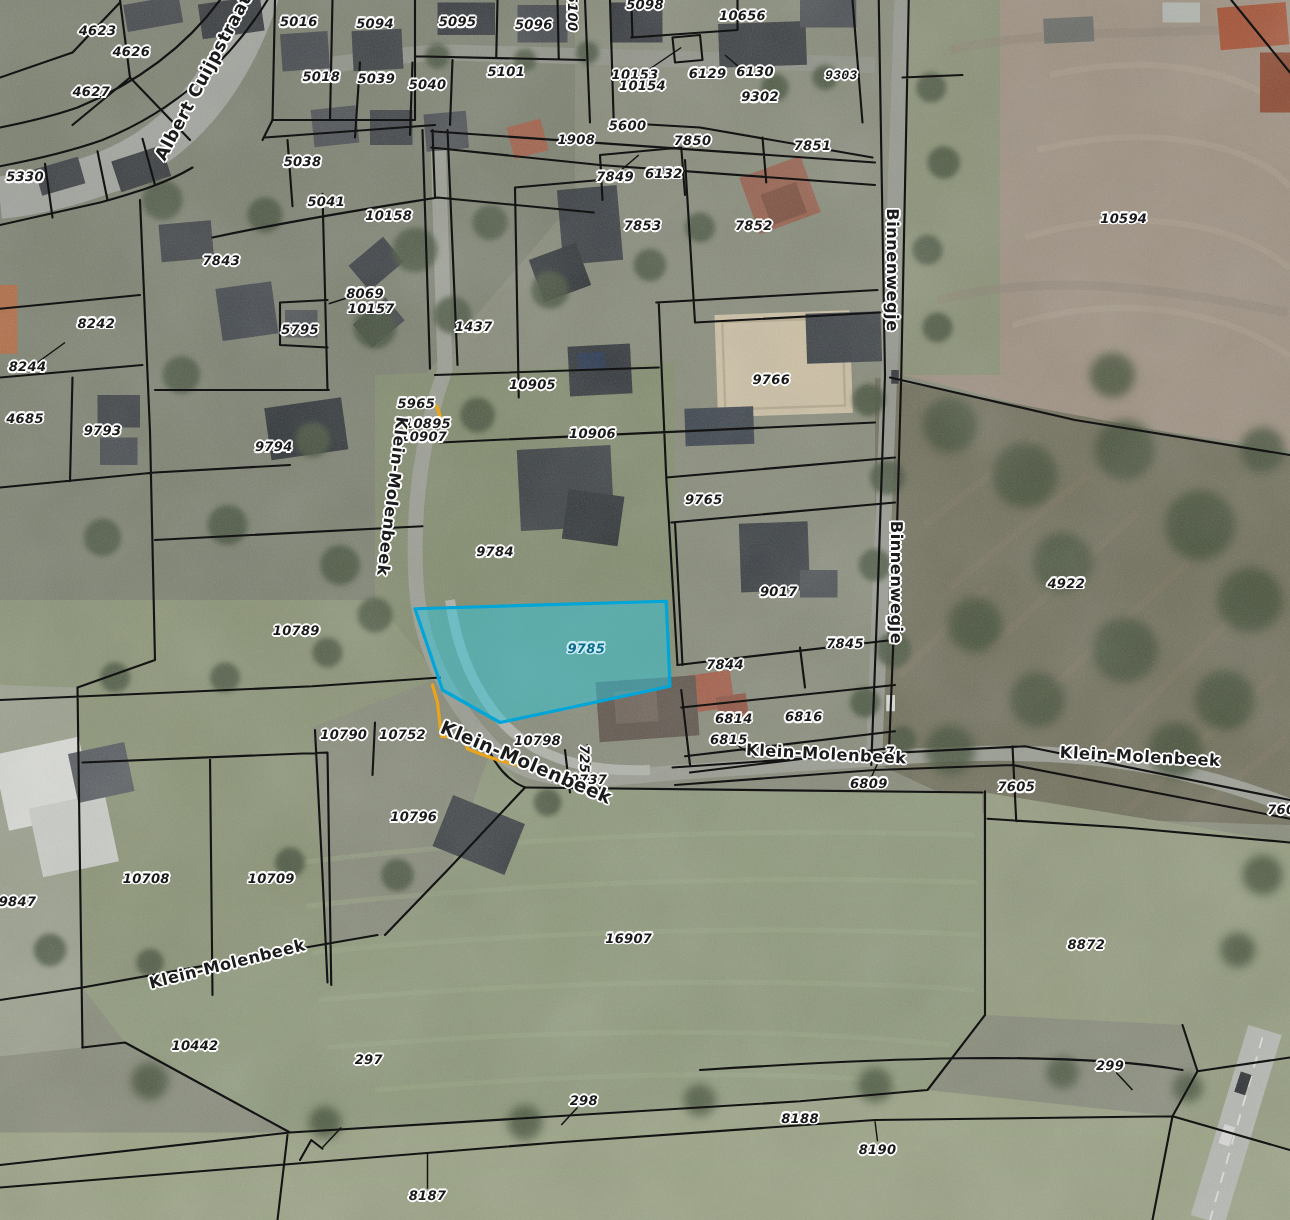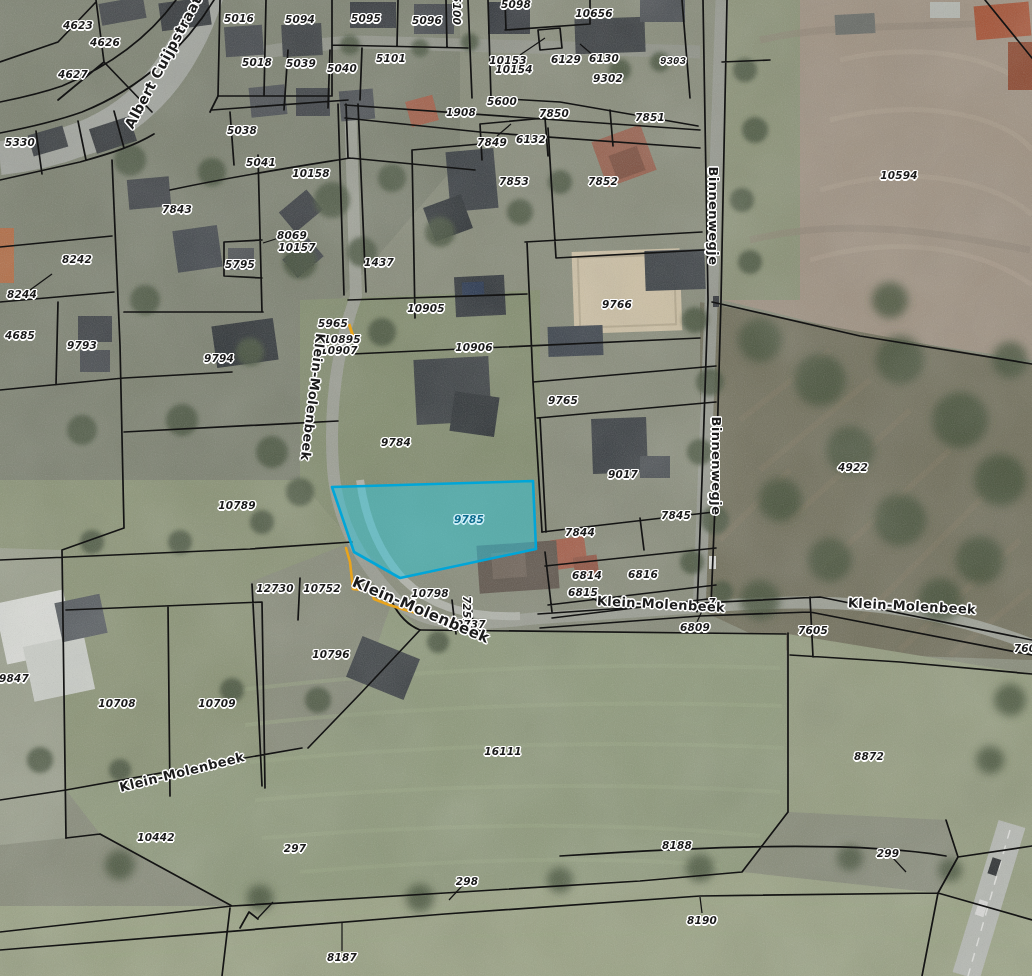--- a/index.html
+++ b/index.html
@@ -321,21 +321,21 @@
       <div class="pl" style="left: 239px; top: 18px;">5016</div>
       <div class="pl" style="left: 300px; top: 19px;">5094</div>
       <div class="pl" style="left: 366px; top: 18px;">5095</div>
       <div class="pl" style="left: 427px; top: 20px;">5096</div>
       <div class="pl" style="left: 457px; top: 10px; --r: 90deg;">5100</div>
       <div class="pl" style="left: 516px; top: 4px;">5098</div>
       <div class="pl" style="left: 594px; top: 13px;">10656</div>
       <div class="pl" style="left: 257px; top: 62px;">5018</div>
       <div class="pl" style="left: 301px; top: 63px;">5039</div>
       <div class="pl" style="left: 342px; top: 68px;">5040</div>
-      <div class="pl" style="left: 386px; top: 58px; padding-left: 10px;">5101</div>
+      <div class="pl" style="left: 400px; top: 58px; padding-left: 10px;">5101</div>
       <div class="pl" style="left: 508px; top: 60px;">10153</div>
       <div class="pl" style="left: 514px; top: 69px;">10154</div>
       <div class="pl" style="left: 566px; top: 59px;">6129</div>
       <div class="pl" style="left: 604px; top: 58px;">6130</div>
       <div class="pl" style="left: 608px; top: 78px;">9302</div>
       <div class="pl" style="left: 673px; top: 61px; font-family: Liberation Mono, monospace;">9303</div>
       <div class="pl" style="left: 242px; top: 130px;">5038</div>
       <div class="pl" style="left: 261px; top: 162px;">5041</div>
       <div class="pl" style="left: 311px; top: 173px;">10158</div>
       <div class="pl" style="left: 461px; top: 112px;">1908</div>
@@ -366,40 +366,40 @@
       <div class="pl" style="left: 563px; top: 400px;">9765</div>
       <div class="pl" style="left: 396px; top: 442px;">9784</div>
       <div class="pl" style="left: 623px; top: 474px;">9017</div>
       <div class="pl" style="left: 853px; top: 467px;">4922</div>
       <div class="pl" style="left: 237px; top: 505px;">10789</div>
       <div class="pl" style="left: 676px; top: 515px;">7845</div>
       <div class="pl" style="left: 580px; top: 532px;">7844</div>
       <div class="pl" style="left: 587px; top: 575px;">6814</div>
       <div class="pl" style="left: 643px; top: 574px;">6816</div>
       <div class="pl" style="left: 583px; top: 592px;">6815</div>
-      <div class="pl" style="left: 275px; top: 588px;">12730</div>
+      <div class="pl" style="left: 275px; top: 588px;">10790</div>
       <div class="pl" style="left: 322px; top: 588px;">10752</div>
       <div class="pl" style="left: 430px; top: 593px;">10798</div>
       <div class="pl" style="left: 467px; top: 611px; --r: 90deg;">7251</div>
       <div class="pl" style="left: 467px; top: 624px;">10737</div>
       <div class="pl" style="left: 712px; top: 602px;">7</div>
       <div class="pl" style="left: 695px; top: 627px;">6809</div>
       <div class="pl" style="left: 813px; top: 630px;">7605</div>
       <div class="pl" style="left: 1025px; top: 648px;">760</div>
       <div class="pl" style="left: 331px; top: 654px;">10796</div>
-      <div class="pl" style="left: 14px; top: 678px;">9847</div>
+      <div class="pl" style="left: 14px; top: 722px;">9847</div>
       <div class="pl" style="left: 117px; top: 703px;">10708</div>
       <div class="pl" style="left: 217px; top: 703px;">10709</div>
-      <div class="pl" style="left: 503px; top: 751px;">16111</div>
+      <div class="pl" style="left: 503px; top: 751px;">16907</div>
       <div class="pl" style="left: 869px; top: 756px;">8872</div>
       <div class="pl" style="left: 156px; top: 837px;">10442</div>
       <div class="pl" style="left: 888px; top: 853px;">299</div>
       <div class="pl" style="left: 467px; top: 881px;">298</div>
       <div class="pl" style="left: 279px; top: 848px; padding-left: 32px;">297</div>
-      <div class="pl" style="left: 640px; top: 845px; margin-left: 37px;">8188</div>
+      <div class="pl" style="left: 640px; top: 895px;">8188</div>
       <div class="pl" style="left: 702px; top: 920px; text-align: center;">8190</div>
       <div class="pl" style="left: 342px; top: 957px;">8187</div>
       <div class="sl" style="left: 163px; top: 62px; --r: -62deg; font-size: 14px;">Albert Cuijpstraat</div>
       <div class="sl" style="left: 313px; top: 397px; --r: 97deg; font-size: 13px;">Klein-Molenbeek</div>
       <div class="sl" style="left: 421px; top: 610px; --r: 23deg; font-size: 15px;">Klein-Molenbeek</div>
       <div class="sl" style="left: 661px; top: 604px; --r: 3deg; font-size: 13px;">Klein-Molenbeek</div>
       <div class="sl" style="left: 912px; top: 606px; --r: 3deg; font-size: 13px;">Klein-Molenbeek</div>
       <div class="sl" style="left: 182px; top: 772px; --r: -14deg; font-size: 13px;">Klein-Molenbeek</div>
       <div class="sl" style="left: 713px; top: 216px; --r: 90deg; font-size: 13px;">Binnenwegje</div>
       <div class="sl" style="left: 716px; top: 466px; --r: 90deg; font-size: 13px;">Binnenwegje</div>

